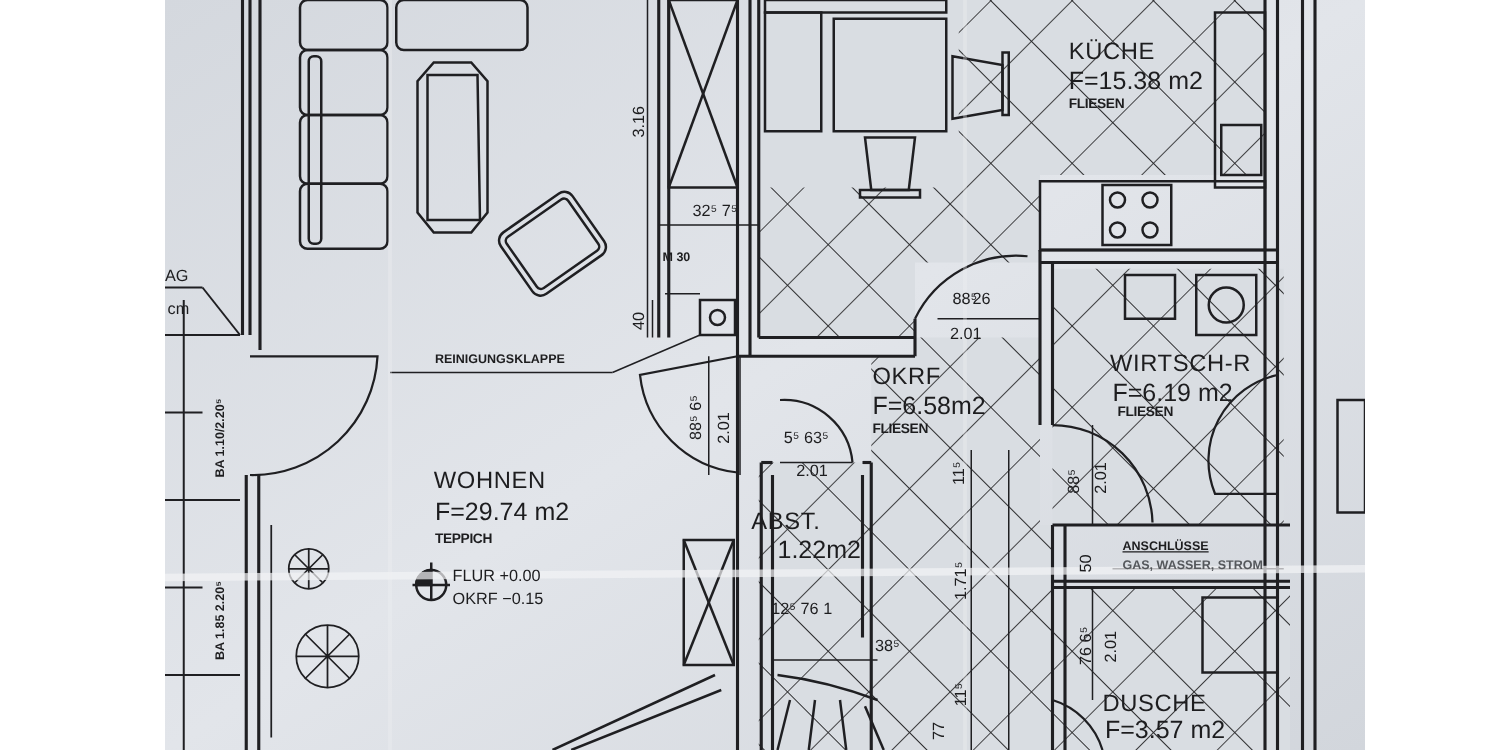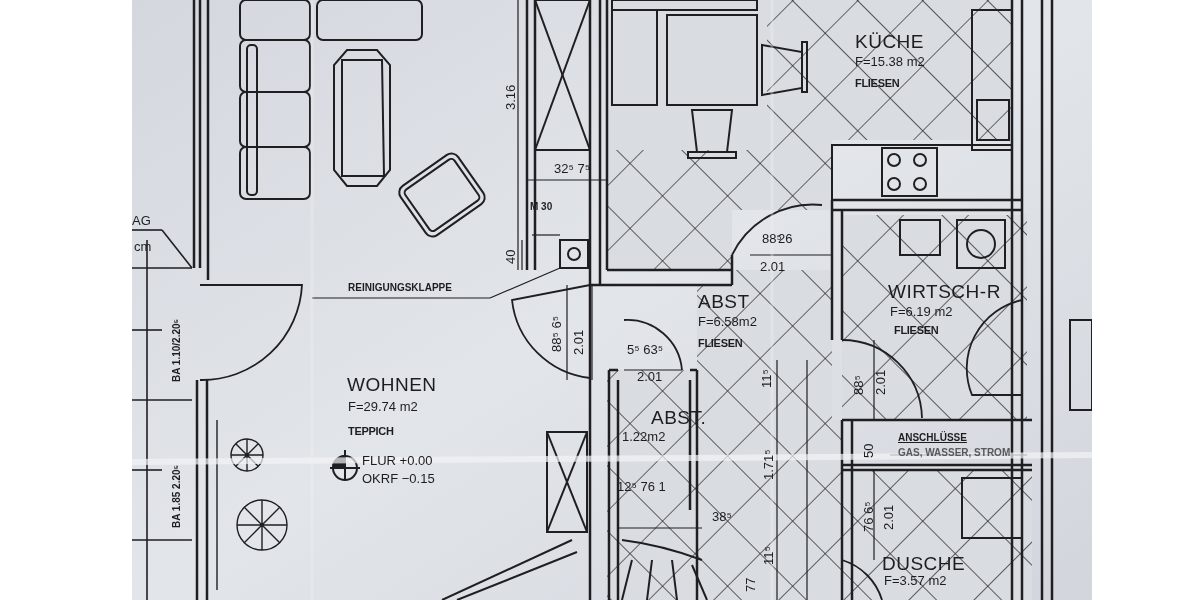--- a/index.html
+++ b/index.html
@@ -1,21 +1,21 @@
 <!DOCTYPE html>
 <html><head>
 <meta charset="utf-8">
 <style>
   html, body { margin: 0; padding: 0; background: #ffffff; }
   body { width: 1200px; height: 600px; overflow: hidden; position: relative; font-family: "Liberation Sans", sans-serif; }
   .frame { position: absolute; left: 120px; top: 0; width: 960px; height: 600px; background: #fca5a5; overflow: hidden; margin-left: 12px; }
   svg { position: absolute; left: 0; top: 0; }
   .lbl { position: absolute; color: #1d1d1f; font-family: "Liberation Sans", sans-serif; white-space: nowrap; line-height: 1; }
   .room-name { font-size: 19px; letter-spacing: 0.5px; }
-  .room-area { font-size: 13px; }
+  .room-area { font-size: 20px; }
   .room-floor { font-size: 11px; font-weight: bold; letter-spacing: -0.3px; }
   .dim { font-size: 13px; }
   .dim-v { transform: rotate(-90deg); transform-origin: left top; }
   .small { font-size: 10px; font-weight: bold; }
 </style>
 </head>
 <body>
 
 <div class="frame">
   <svg width="960" height="600" viewBox="120 0 960 600">
@@ -200,29 +200,29 @@
   </svg>
 
   <div class="lbl room-name" style="left:723px;top:32px">KÜCHE</div>
   <div class="lbl room-area" style="left:723px;top:55px">F=15.38 m2</div>
   <div class="lbl room-floor" style="left:723px;top:78px">FLIESEN</div>
 
   <div class="lbl room-name" style="left:756px;top:282px">WIRTSCH-R</div>
   <div class="lbl room-area" style="left:758px;top:305px">F=6.19 m2</div>
   <div class="lbl room-floor" style="left:762px;top:325px">FLIESEN</div>
 
-  <div class="lbl room-name" style="left:566px;top:292px">ABST</div>
+  <div class="lbl room-name" style="left:566px;top:292px">OKRF</div>
   <div class="lbl room-area" style="left:566px;top:315px">F=6.58m2</div>
   <div class="lbl room-floor" style="left:566px;top:338px">FLIESEN</div>
 
   <div class="lbl room-name" style="left:215px;top:375px">WOHNEN</div>
   <div class="lbl room-area" style="left:216px;top:400px">F=29.74 m2</div>
   <div class="lbl room-floor" style="left:216px;top:426px">TEPPICH</div>
 
-  <div class="lbl room-name" style="left:519px;top:408px">ABST.</div>
+  <div class="lbl room-name" style="left:469px;top:408px">ABST.</div>
   <div class="lbl room-area" style="left:490px;top:430px">1.22m2</div>
 
   <div class="lbl room-name" style="left:750px;top:554px">DUSCHE</div>
   <div class="lbl room-area" style="left:752px;top:574px">F=3.57 m2</div>
 
   <div class="lbl small" style="left:216px;top:283px">REINIGUNGSKLAPPE</div>
   <div class="lbl small" style="left:766px;top:433px;text-decoration:underline">ANSCHLÜSSE</div>
   <div class="lbl small" style="left:766px;top:448px;color:#55585c">GAS, WASSER, STROM</div>
   <div class="lbl dim" style="left:230px;top:454px">FLUR  +0.00</div>
   <div class="lbl dim" style="left:230px;top:472px">OKRF  −0.15</div>
@@ -236,21 +236,21 @@
   <div class="lbl small" style="left:398px;top:202px">M 30</div>
   <div class="lbl dim dim-v" style="left:372px;top:264px">40</div>
   <div class="lbl dim dim-v" style="left:418px;top:352px">88⁵ 6⁵</div>
   <div class="lbl dim dim-v" style="left:440px;top:355px">2.01</div>
   <div class="lbl dim" style="left:630px;top:232px">88⁵</div>
   <div class="lbl dim" style="left:646px;top:232px">26</div>
   <div class="lbl dim" style="left:628px;top:260px">2.01</div>
   <div class="lbl dim" style="left:495px;top:343px">5⁵ 63⁵</div>
   <div class="lbl dim" style="left:505px;top:370px">2.01</div>
   <div class="lbl dim" style="left:485px;top:480px">12⁵ 76 1</div>
-  <div class="lbl dim" style="left:580px;top:510px">38⁵</div>
+  <div class="lbl dim" style="left:568px;top:510px">38⁵</div>
   <div class="lbl dim dim-v" style="left:720px;top:395px">88⁵</div>
   <div class="lbl dim dim-v" style="left:742px;top:395px">2.01</div>
   <div class="lbl dim dim-v" style="left:730px;top:458px">50</div>
   <div class="lbl dim dim-v" style="left:730px;top:532px">76 6⁵</div>
   <div class="lbl dim dim-v" style="left:750px;top:530px">2.01</div>
   <div class="lbl dim dim-v" style="left:628px;top:388px">11⁵</div>
   <div class="lbl dim dim-v" style="left:630px;top:480px">1.71⁵</div>
   <div class="lbl dim dim-v" style="left:630px;top:565px">11⁵</div>
   <div class="lbl dim dim-v" style="left:612px;top:592px">77</div>
 </div>

